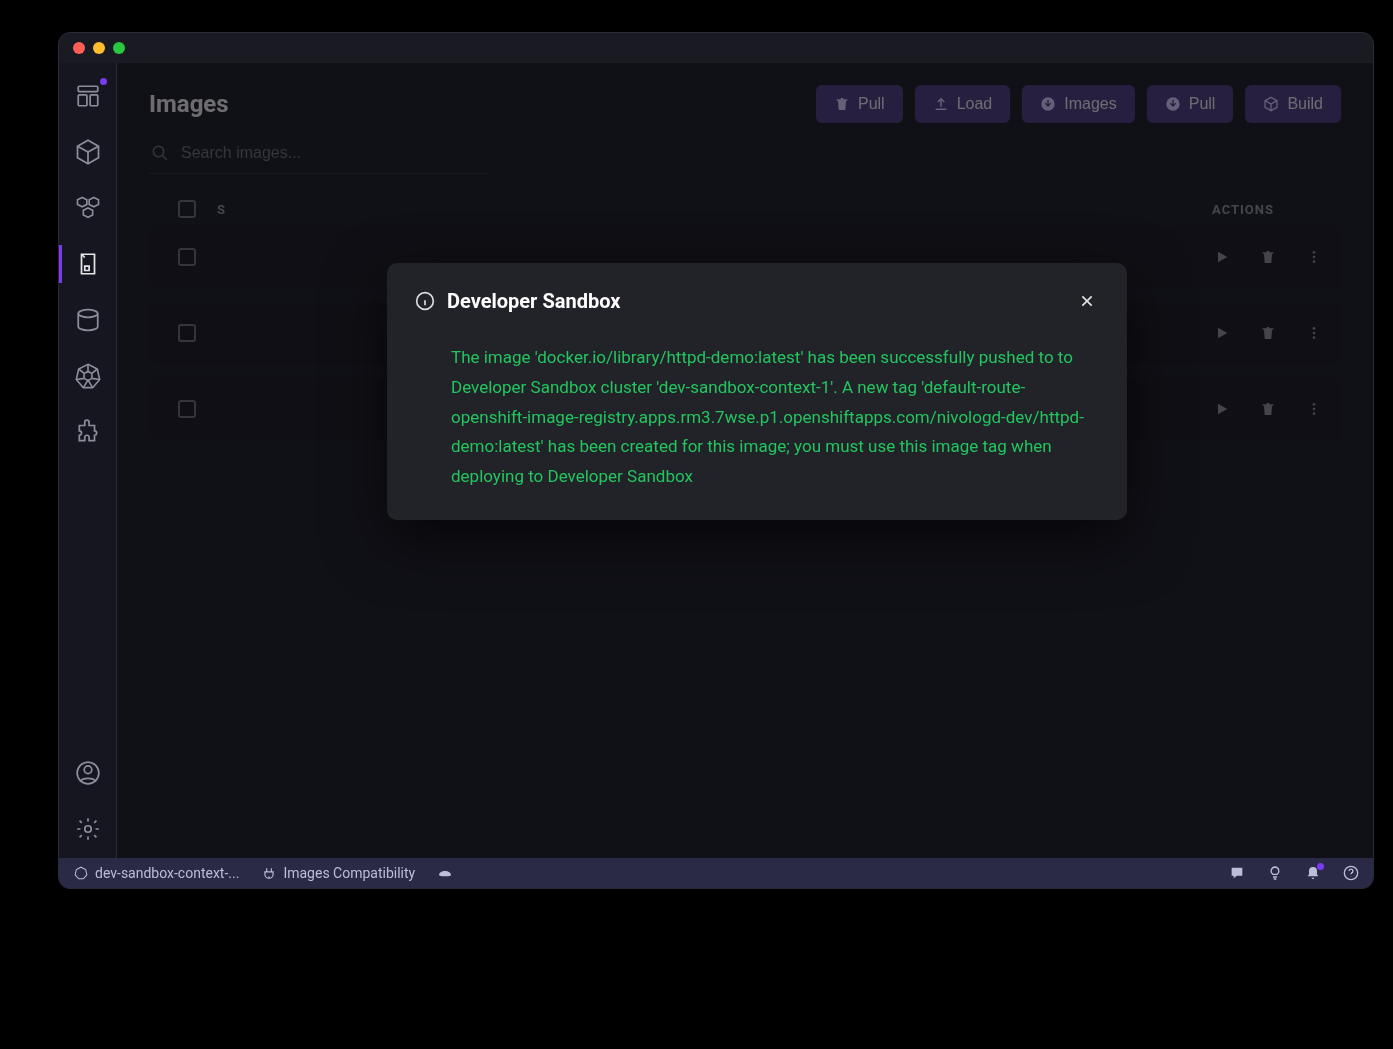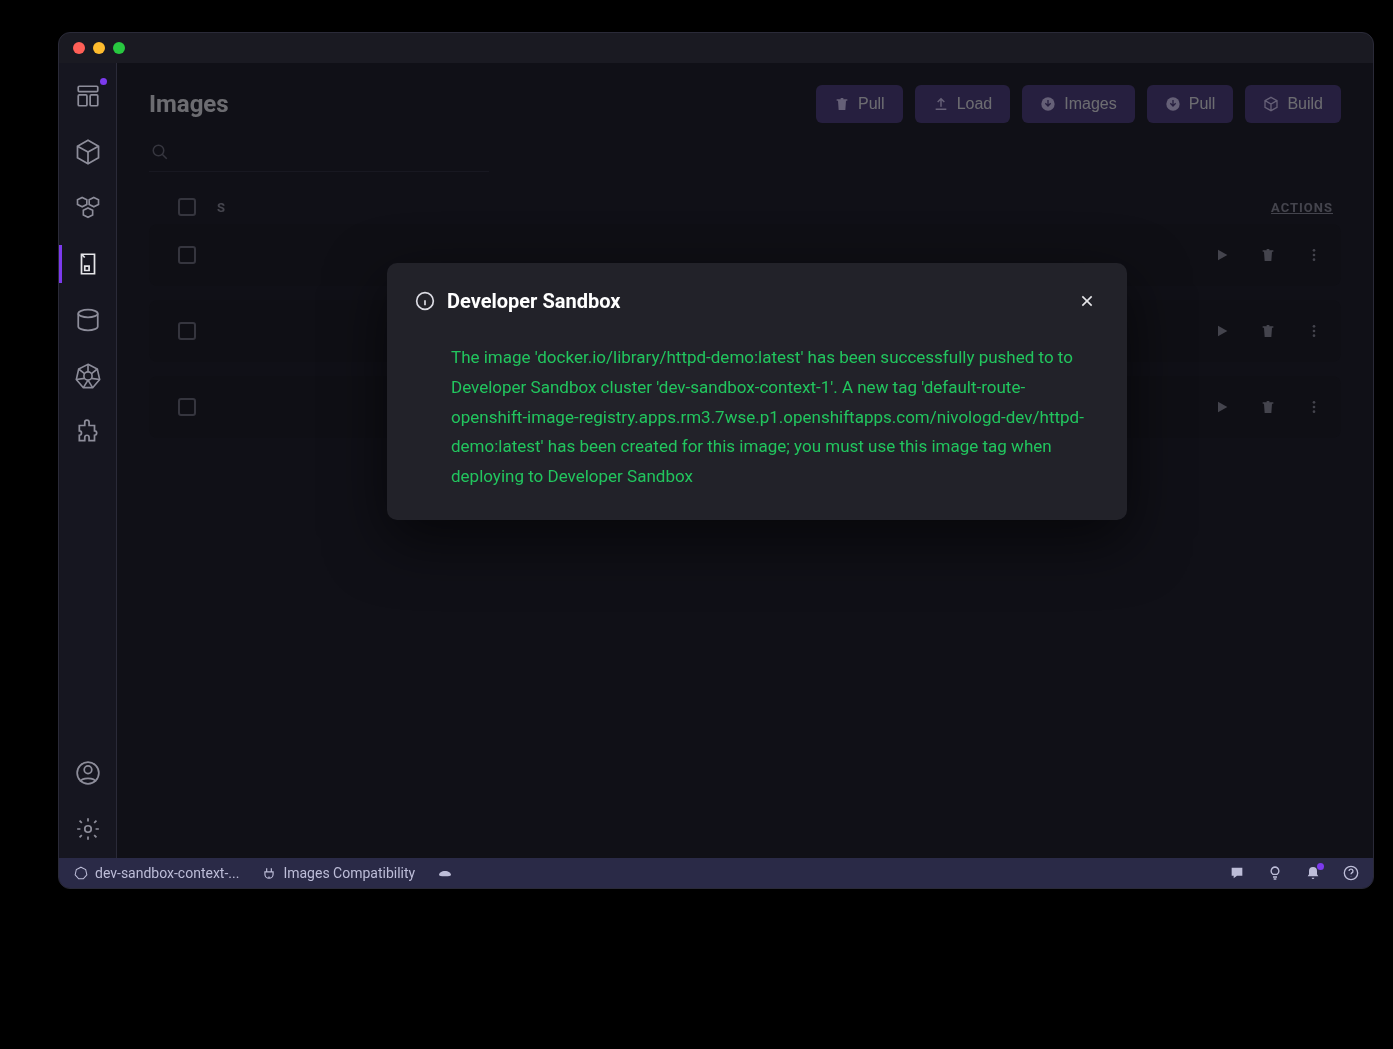--- a/index.html
+++ b/index.html
@@ -76,21 +76,21 @@
   }
   .search input::placeholder{color:var(--text-dimmer);}
   .table{padding:0 32px;}
   .thead{
     display:flex; align-items:center; padding:8px 8px; font-size:13px; letter-spacing:1px;
     color:var(--text-dim); font-weight:700;
   }
   .col-check{width:60px;display:flex;justify-content:center;}
   .col-status{width:50px;}
   .col-name{flex:1;}
-  .col-actions{width:180px;text-align:right;text-decoration:underline;}
+  .col-actions{width:180px;text-align:center;}
   .row{
     display:flex; align-items:center; background:var(--bg-row); border-radius:8px;
     padding:22px 8px; margin-bottom:14px;
   }
   .row .col-actions{display:flex;gap:28px;justify-content:flex-end;align-items:center;color:var(--text-dim);padding-right:10px;}
   .checkbox{
     width:18px;height:18px;border:2px solid var(--text-dimmer);border-radius:3px;
   }
   .row-act{width:18px;height:18px;display:flex;align-items:center;justify-content:center;cursor:pointer;}
   .modal-overlay{
@@ -248,20 +248,21 @@
       </div>
 
       <div class="search-wrap">
         <div class="search">
           <span>
               <svg width="18" height="18" viewBox="0 0 24 24" fill="none" stroke="currentColor" stroke-width="2">
                 <circle cx="10" cy="10" r="7"></circle>
                 <path d="M21 21 L15 15"></path>
               </svg>
             </span>
+          <input placeholder="Search images..." style="">
         </div>
       </div>
 
       <div class="table">
         <div class="thead">
           <div class="col-check">
               <div class="checkbox"></div>
             </div>
           <div class="col-status">S</div>
           <div class="col-name"></div>

